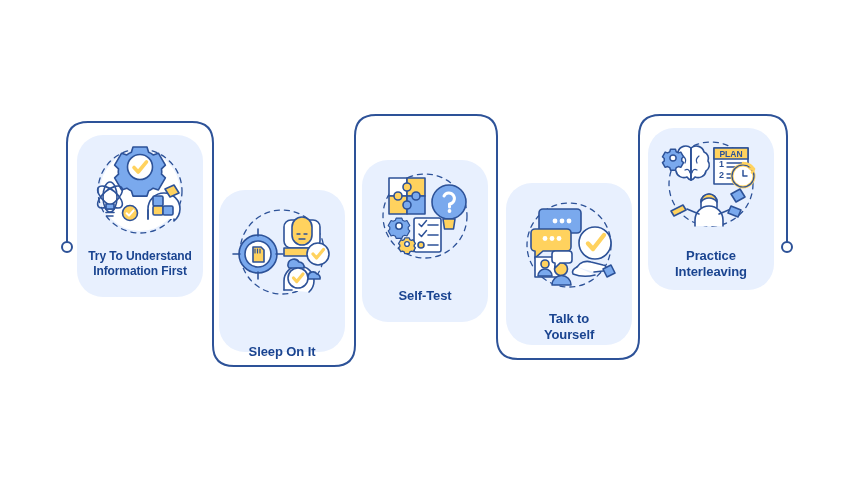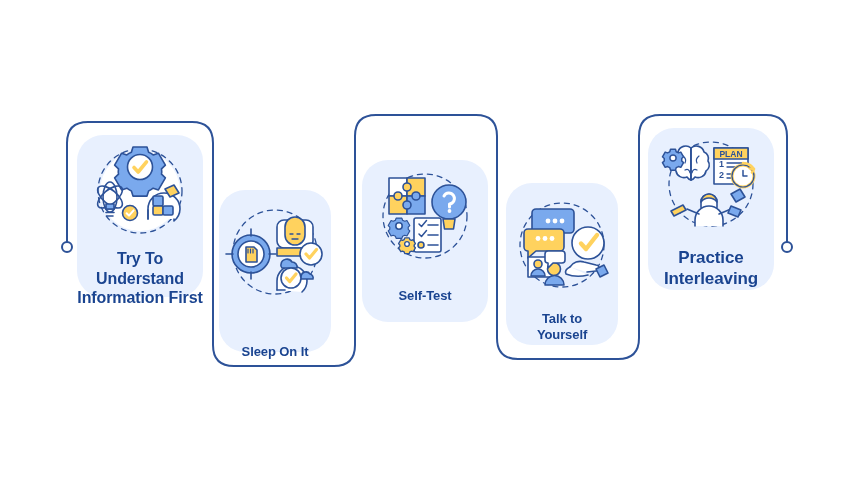--- a/index.html
+++ b/index.html
@@ -38,36 +38,36 @@
     color:#1a4490;
     font-weight:bold;
     text-align:center;
     line-height:1.22;
     letter-spacing:-0.1px;
     white-space:pre-line;
   }
 
   
   .card.up{width:126px;}
-  .card.down{width:112px;}
+  .card.down{width:126px;}
 
   .c1{left:77px;top:135px;height:162px;}
   .c2{left:219px;top:190px;height:162px;}
   .c3{left:362px;top:128px;height:162px;margin-top:32px;}
   .c4{left:506px;top:183px;height:162px;}
   .c5{left:648px;top:128px;height:162px;}
 
   .c1 .art,.c3 .art,.c5 .art{height:108px;margin-top:4px;}
   .c2 .art,.c4 .art{height:108px;margin-top:10px;}
 
-  .c1 .title{font-size:16px;margin-top:2px;}
+  .c1 .title{font-size:12px;margin-top:2px;}
   .c2 .title{font-size:13px;margin-top:36px;}
   .c3 .title{font-size:13px;margin-top:16px;}
   .c4 .title{font-size:13px;margin-top:10px;}
-  .c5 .title{font-size:17px;margin-top:8px;}
+  .c5 .title{font-size:13px;margin-top:8px;}
 
   .art svg{display:block;}
 </style>
 </head>
 <body>
 
 <div id="stage">
 
   <svg id="snake" viewBox="0 0 852 480" xmlns="http://www.w3.org/2000/svg">
     <g fill="none" stroke="#2d5298" stroke-width="2" stroke-linecap="round">

